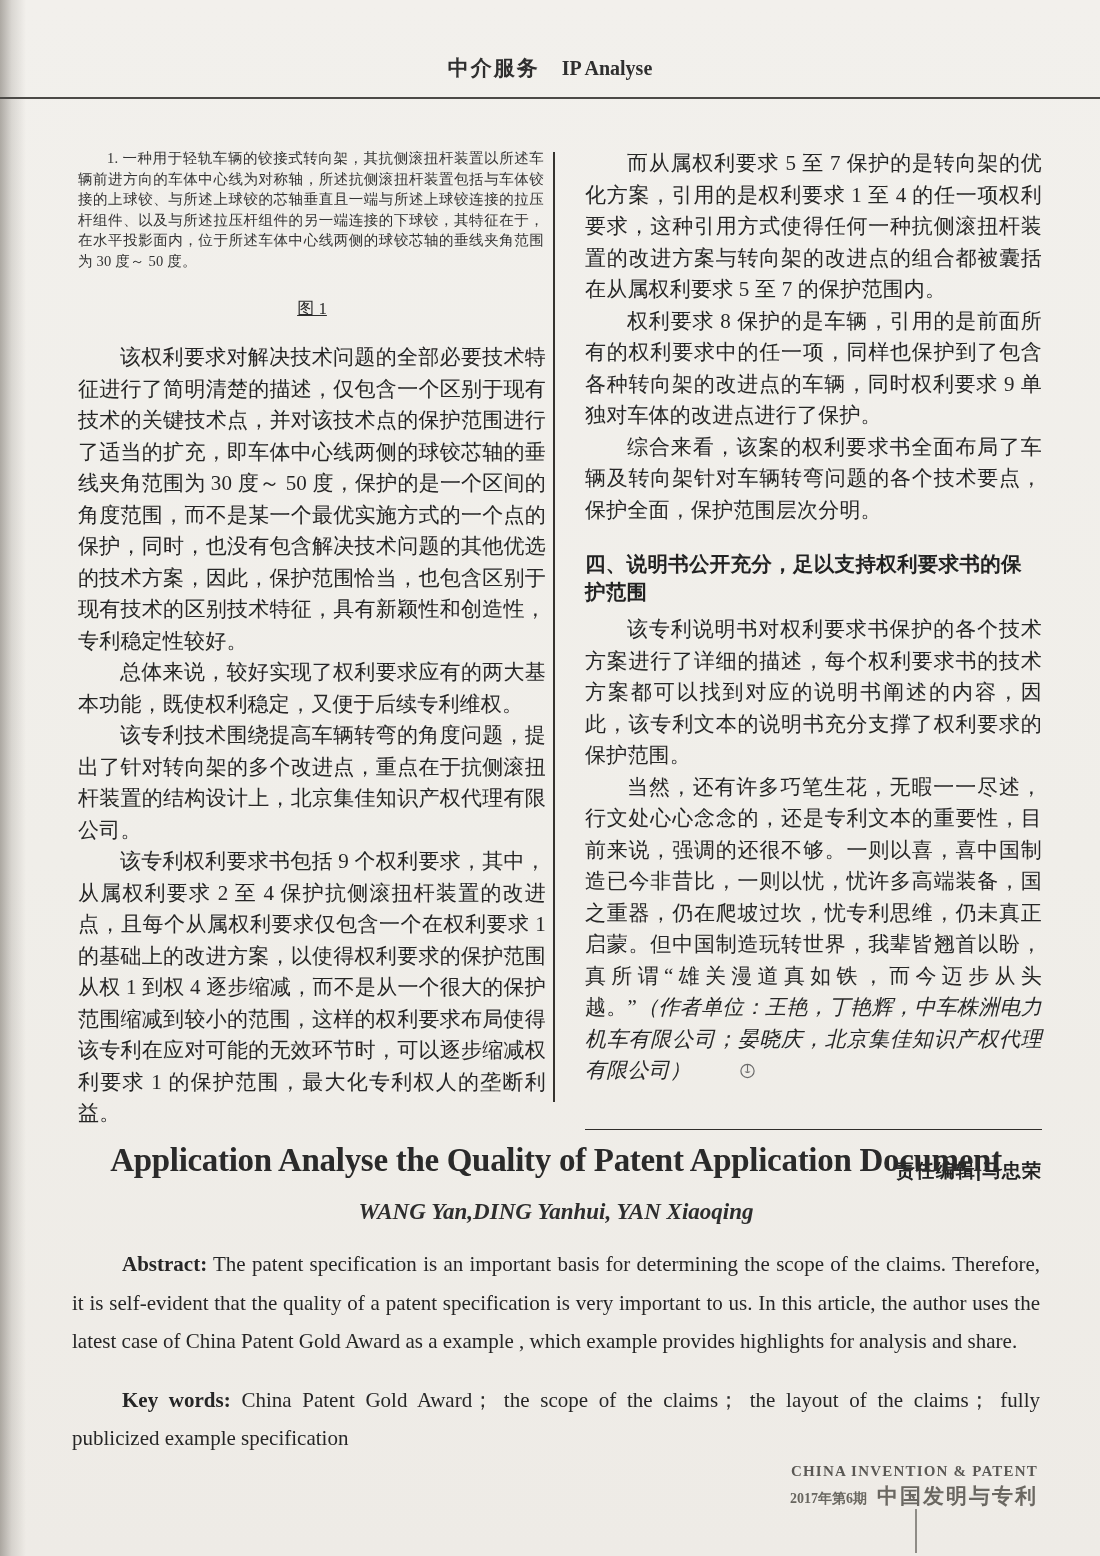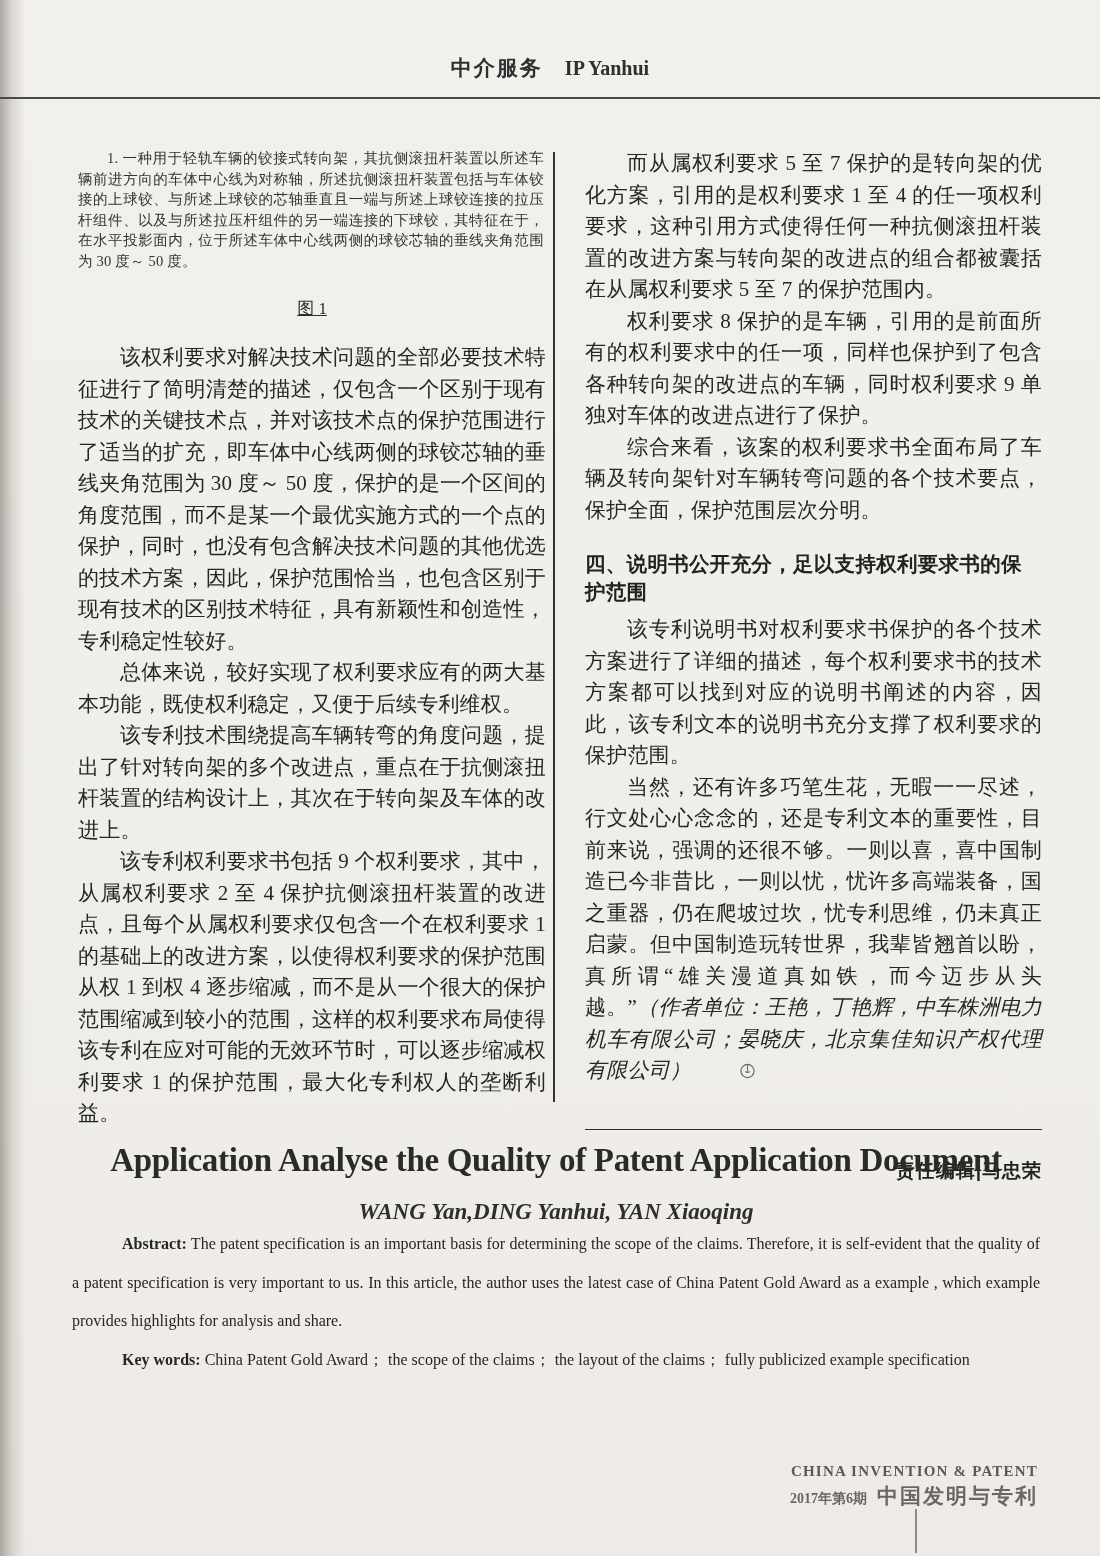--- a/index.html
+++ b/index.html
@@ -54,21 +54,21 @@
     font-weight:bold; font-size:19px; color:#222; letter-spacing:1px;
   }
 
   
   .eng { position:absolute; left:72px; top:1142px; width:968px; }
   .eng-title {
     text-align:center; font-size:33px; font-weight:bold; color:#2a2a2a;
     font-family:"Liberation Serif","DejaVu Serif",serif; letter-spacing:-0.3px;
   }
   .eng-authors { text-align:center; font-size:23px; font-weight:bold; font-style:italic; margin-top:20px; color:#2e2e2e; }
-  .eng-p { font-size:16px; line-height:38.5px; text-align:justify; color:#262626; }
+  .eng-p { margin-top:20px; font-size:21px; line-height:38.5px; text-align:justify; color:#262626; }
   .eng-p.first { text-indent:50px; }
   .eng-label { font-weight:bold; }
 
   
   .foot {
     position:absolute; right:62px; top:1462px;
     display:flex; align-items:center; color:#5f5d59;flex-direction:column;
   }
   .foot-text { text-align:right; line-height:1.25; }
   .foot-en { font-size:15px; letter-spacing:1.2px; font-weight:bold; color:#5a5854; }
@@ -78,30 +78,30 @@
   .foot-bar { width:2px; height:44px; background:#8f8c86; margin:0 10px 0 14px; }
   .foot-num { font-family:"DejaVu Sans","Liberation Sans",sans-serif; font-size:44px; color:#55534f; line-height:1; }
 </style>
 </head>
 <body>
 
 <div class="page">
   <div class="spine-shadow"></div>
 
   <div class="hdr">
-    <span class="hdr-cn">中介服务</span><span class="hdr-en">IP Yanhui</span>
+    <span class="hdr-cn">中介服务</span><span class="hdr-en">IP Analyse</span>
   </div>
   <div class="hdr-rule"></div>
 
   <div class="col col-left">
     <p class="claim">1. 一种用于轻轨车辆的铰接式转向架，其抗侧滚扭杆装置以所述车辆前进方向的车体中心线为对称轴，所述抗侧滚扭杆装置包括与车体铰接的上球铰、与所述上球铰的芯轴垂直且一端与所述上球铰连接的拉压杆组件、以及与所述拉压杆组件的另一端连接的下球铰，其特征在于，在水平投影面内，位于所述车体中心线两侧的球铰芯轴的垂线夹角范围为 30 度～ 50 度。</p>
     <p class="figcap">图 1</p>
     <p class="body">该权利要求对解决技术问题的全部必要技术特征进行了简明清楚的描述，仅包含一个区别于现有技术的关键技术点，并对该技术点的保护范围进行了适当的扩充，即车体中心线两侧的球铰芯轴的垂线夹角范围为 30 度～ 50 度，保护的是一个区间的角度范围，而不是某一个最优实施方式的一个点的保护，同时，也没有包含解决技术问题的其他优选的技术方案，因此，保护范围恰当，也包含区别于现有技术的区别技术特征，具有新颖性和创造性，专利稳定性较好。</p>
     <p class="body">总体来说，较好实现了权利要求应有的两大基本功能，既使权利稳定，又便于后续专利维权。</p>
-    <p class="body">该专利技术围绕提高车辆转弯的角度问题，提出了针对转向架的多个改进点，重点在于抗侧滚扭杆装置的结构设计上，其次在于转向架及车体的改进上。</p>
+    <p class="body">该专利技术围绕提高车辆转弯的角度问题，提出了针对转向架的多个改进点，重点在于抗侧滚扭杆装置的结构设计上，北京集佳知识产权代理有限公司。</p>
     <p class="body">该专利权利要求书包括 9 个权利要求，其中，从属权利要求 2 至 4 保护抗侧滚扭杆装置的改进点，且每个从属权利要求仅包含一个在权利要求 1 的基础上的改进方案，以使得权利要求的保护范围从权 1 到权 4 逐步缩减，而不是从一个很大的保护范围缩减到较小的范围，这样的权利要求布局使得该专利在应对可能的无效环节时，可以逐步缩减权利要求 1 的保护范围，最大化专利权人的垄断利益。</p>
   </div>
 
   <div class="col-divider"></div>
 
   <div class="col col-right">
     <p class="body">而从属权利要求 5 至 7 保护的是转向架的优化方案，引用的是权利要求 1 至 4 的任一项权利要求，这种引用方式使得任何一种抗侧滚扭杆装置的改进方案与转向架的改进点的组合都被囊括在从属权利要求 5 至 7 的保护范围内。</p>
     <p class="body">权利要求 8 保护的是车辆，引用的是前面所有的权利要求中的任一项，同样也保护到了包含各种转向架的改进点的车辆，同时权利要求 9 单独对车体的改进点进行了保护。</p>
     <p class="body">综合来看，该案的权利要求书全面布局了车辆及转向架针对车辆转弯问题的各个技术要点，保护全面，保护范围层次分明。</p>
     <h2 class="sec">四、说明书公开充分，足以支持权利要求书的保护范围</h2>

